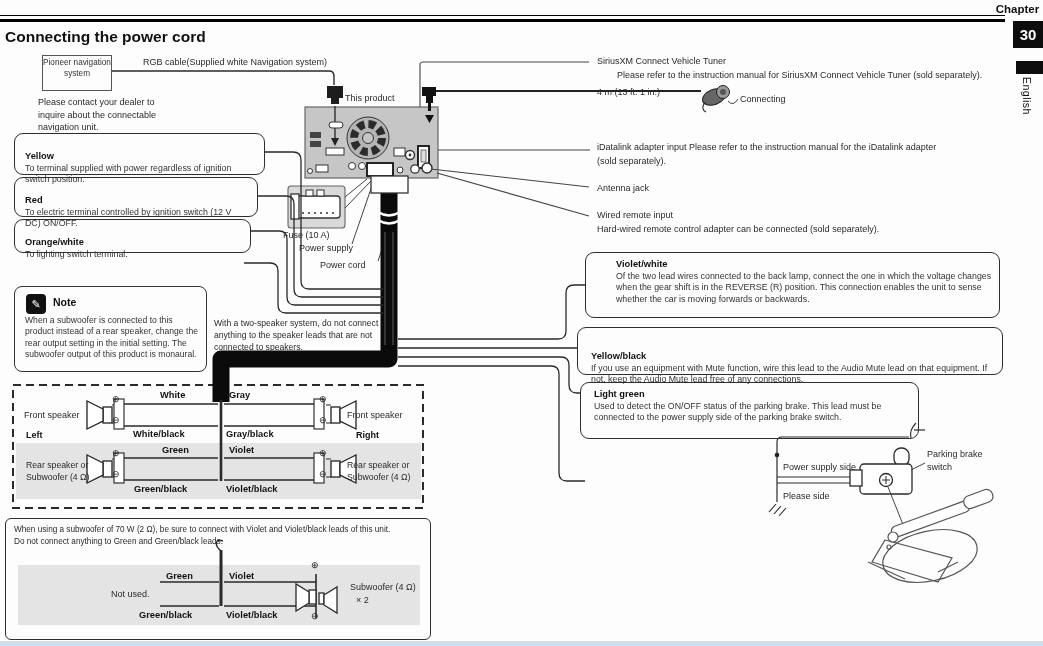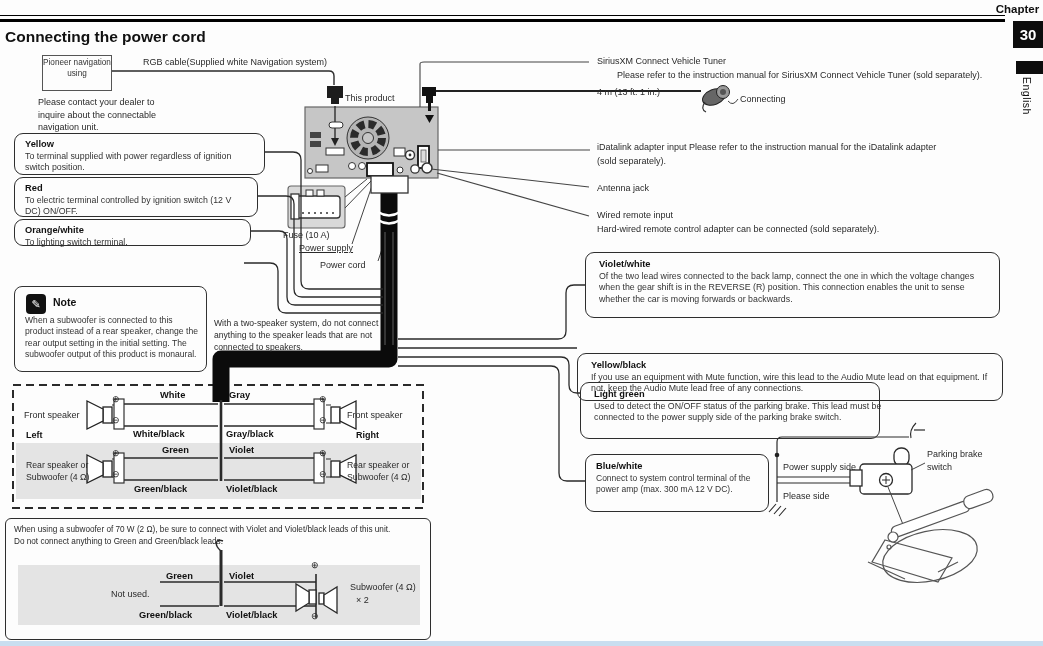--- a/index.html
+++ b/index.html
@@ -2,21 +2,21 @@
 <html><head>
 <meta charset="utf-8">
 <style>
   html,body{margin:0;padding:0;background:#fff;}
   #page{position:relative;width:1043px;height:646px;background:#fdfdfd;overflow:hidden;
         font-family:"Liberation Sans",sans-serif;color:#1c1c1c;}
   svg{position:absolute;left:0;top:0;}
   .t{position:absolute;font-size:9px;line-height:1.4;color:#2a2a2a;white-space:nowrap;}
   .w{white-space:normal;}
   .bd{font-weight:bold;color:#111;}
-  .bx{position:absolute;border:1.3px solid #2e2e2e;border-radius:9px;background:transparent;box-sizing:border-box;padding:4px 10px;}
+  .bx{position:absolute;border:1.3px solid #2e2e2e;border-radius:9px;background:transparent;box-sizing:border-box;padding:16px 10px;}
   .bx .nm{font-size:9.3px;font-weight:bold;color:#111;line-height:1.35;}
   .bx .ds{font-size:8.8px;line-height:1.34;color:#333;white-space:normal;}
   .sym{position:absolute;font-size:9px;color:#222;line-height:1;}
   .hdrule{position:absolute;left:0;top:15px;width:1005px;height:7px;border-top:1.5px solid #000;border-bottom:3.5px solid #000;box-sizing:border-box;}
   .chapnum{position:absolute;left:1013px;top:21px;width:30px;height:27px;background:#0d0d0d;color:#fff;
            font-weight:bold;font-size:15px;text-align:center;line-height:27px;}
   .engtab{position:absolute;left:1016px;top:61px;width:27px;height:13px;background:#0d0d0d;}
   .engtxt{position:absolute;left:1021px;top:77px;writing-mode:vertical-rl;font-size:10.5px;color:#111;letter-spacing:.5px;}
   .navbox{position:absolute;left:42px;top:55px;width:70px;height:36px;border:1px solid #555;
           font-size:8.2px;line-height:1.3;text-align:center;color:#333;padding-top:2px;box-sizing:border-box;}
@@ -218,21 +218,21 @@
     </g>
   </svg>
 
   <div class="t bd" style="left:995px;top:1px;width:45px;text-align:center;font-size:11.5px;">Chapter</div>
   <div class="hdrule"></div>
   <div class="chapnum">30</div>
   <div class="engtab"></div>
   <div class="engtxt">English</div>
   <div class="t bd" style="left:5px;top:26px;font-size:15.5px;">Connecting the power cord</div>
 
-  <div class="navbox">Pioneer navigation using</div>
+  <div class="navbox">Pioneer navigation system</div>
   <div class="t" style="left:143px;top:56px;">RGB cable(Supplied white Navigation system)</div>
   <div class="t w" style="left:38px;top:96px;width:146px;">Please contact your dealer to inquire about the connectable navigation unit.</div>
   <div class="t" style="left:345px;top:92px;">This product</div>
 
   <div class="t" style="left:597px;top:55px;">SiriusXM Connect Vehicle Tuner</div>
   <div class="t" style="left:597px;top:69px;padding-left:20px;">Please refer to the instruction manual for SiriusXM Connect Vehicle Tuner (sold separately).</div>
   <div class="t" style="left:597px;top:86px;">4 m (13 ft. 1 in.)</div>
   <div class="t" style="left:740px;top:93px;">Connecting</div>
   <div class="t" style="left:597px;top:141px;">iDatalink adapter input Please refer to the instruction manual for the iDatalink adapter</div>
   <div class="t" style="left:597px;top:155px;">(sold separately).</div>
@@ -253,39 +253,35 @@
     <div class="ds">To lighting switch terminal.</div>
   </div>
 
   <div class="notebox">
     <div class="noteicon">✎</div>
     <div class="notetitle">Note</div>
     <div class="notetext">When a subwoofer is connected to this product instead of a rear speaker, change the rear output setting in the initial setting. The subwoofer output of this product is monaural.</div>
   </div>
 
   <div class="t" style="left:283px;top:229px;">Fuse (10 A)</div>
-  <div class="t" style="left:299px;top:242px;text-decoration:underline;">Power supply</div>
+  <div class="t" style="left:299px;top:242px;">Power supply</div>
   <div class="t" style="left:320px;top:259px;">Power cord</div>
   <div class="t w" style="left:214px;top:317px;width:178px;font-size:8.6px;">With a two-speaker system, do not connect anything to the speaker leads that are not connected to speakers.</div>
 
-  <div class="bx" style="left:585px;top:252px;width:415px;height:66px;padding:5px 13px;">
+  <div class="bx" style="left:585px;top:252px;width:415px;height:66px;padding:5px 30px;">
     <div class="nm">Violet/white</div>
     <div class="ds" style="width:386px;">Of the two lead wires connected to the back lamp, connect the one in which the voltage changes when the gear shift is in the REVERSE (R) position. This connection enables the unit to sense whether the car is moving forwards or backwards.</div>
   </div>
-  <div class="bx" style="left:577px;top:327px;width:426px;height:48px;padding:5px 13px;margin-top:26px;">
+  <div class="bx" style="left:577px;top:327px;width:426px;height:48px;padding:22px 13px;">
     <div class="nm">Yellow/black</div>
     <div class="ds" style="width:398px;">If you use an equipment with Mute function, wire this lead to the Audio Mute lead on that equipment. If not, keep the Audio Mute lead free of any connections.</div>
   </div>
-  <div class="bx" style="left:580px;top:382px;width:300px;height:57px;padding:5px 13px;">
+  <div class="bx" style="left:580px;top:382px;width:339px;height:57px;padding:5px 13px;">
     <div class="nm">Light green</div>
     <div class="ds" style="width:305px;">Used to detect the ON/OFF status of the parking brake. This lead must be connected to the power supply side of the parking brake switch.</div>
-  </div>
-  <div class="bx" style="left:585px;top:454px;width:184px;height:58px;padding:5px 10px;">
-    <div class="nm">Blue/white</div>
-    <div class="ds" style="width:162px;font-size:8.5px;">Connect to system control terminal of the power amp (max. 300 mA 12 V DC).</div>
   </div>
 
   <div class="t" style="left:783px;top:461px;">Power supply side</div>
   <div class="t" style="left:783px;top:490px;">Please side</div>
   <div class="t w" style="left:927px;top:448px;width:75px;">Parking brake switch</div>
 
   <div class="t" style="left:24px;top:409px;">Front speaker</div>
   <div class="t bd" style="left:26px;top:429px;">Left</div>
   <div class="t" style="left:347px;top:409px;">Front speaker</div>
   <div class="t bd" style="left:356px;top:429px;">Right</div>

